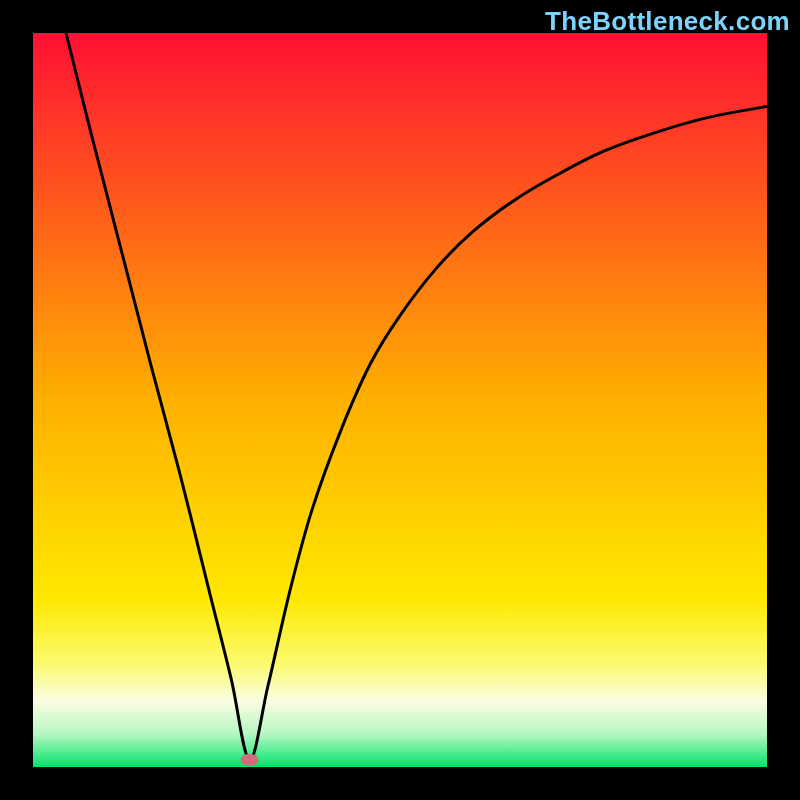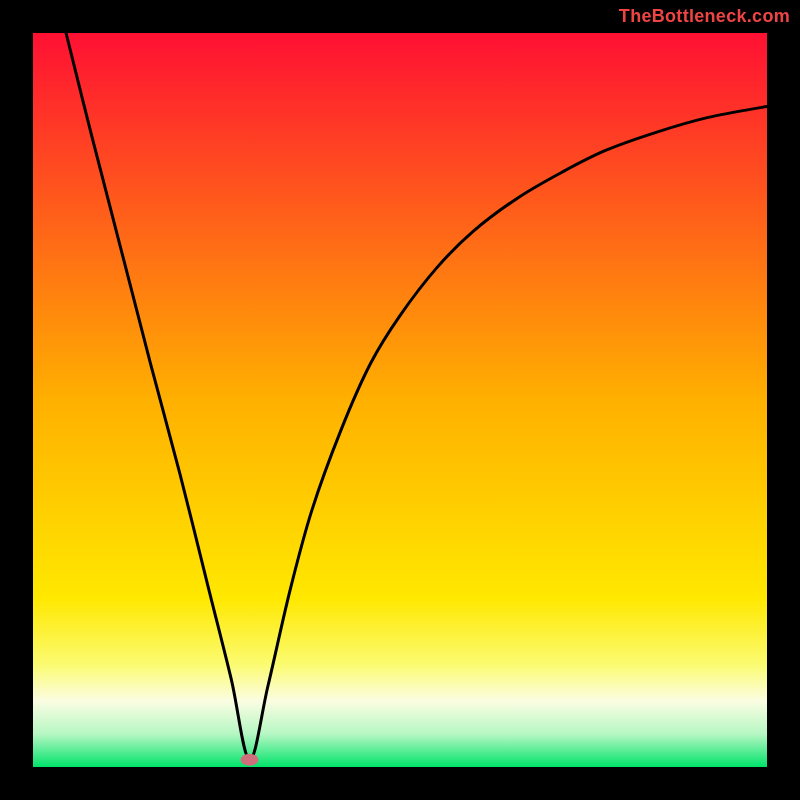--- a/index.html
+++ b/index.html
@@ -22,22 +22,22 @@
     left: 33px;
     top: 33px;
     width: 734px;
     height: 734px;
     overflow: hidden;
   }
   .watermark {
     position: absolute;
     top: 6px;
     right: 10px;
-    color: #ef4444;
-    font-size: 18px;
+    color: #7dd3fc;
+    font-size: 26px;
     font-weight: 600;
     letter-spacing: 0.3px;
     user-select: none;
   }
   svg {
     display: block;
   }
 </style>
 </head>
 <body>

